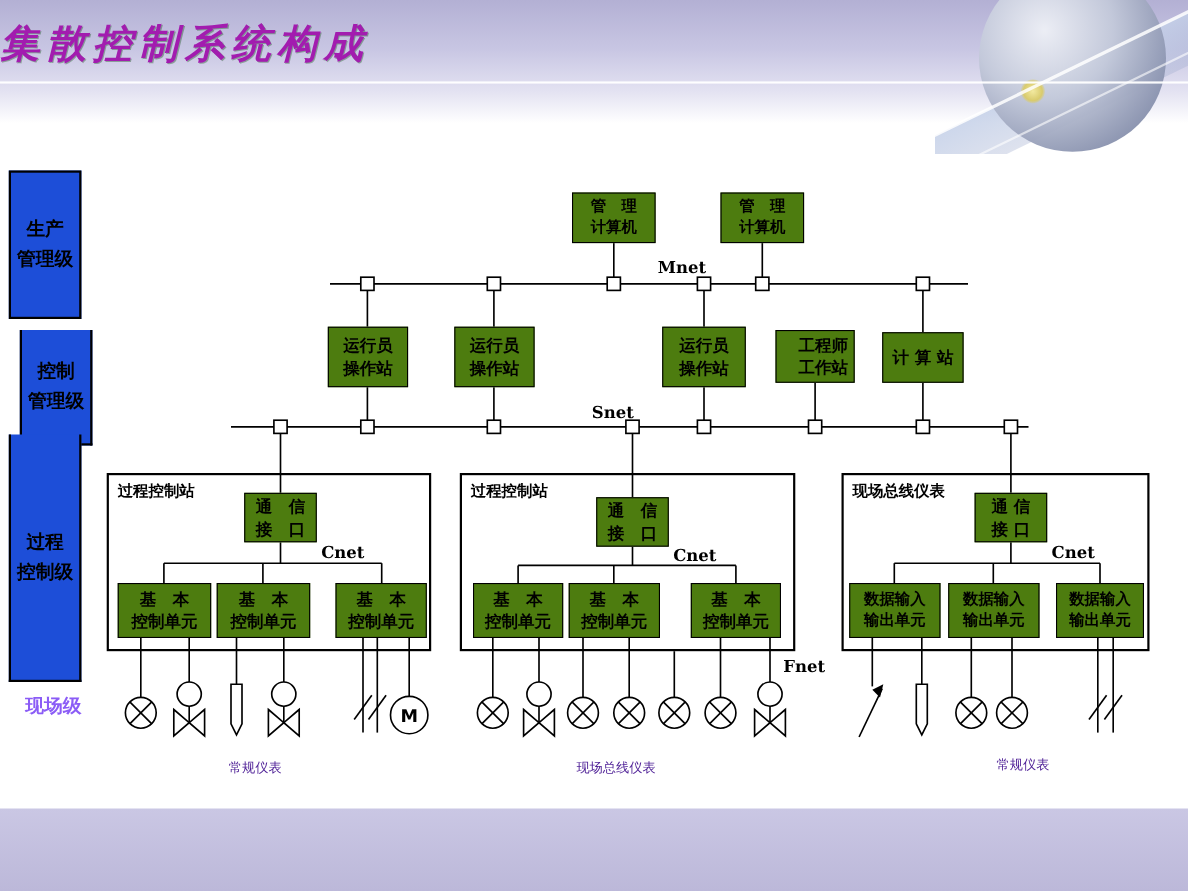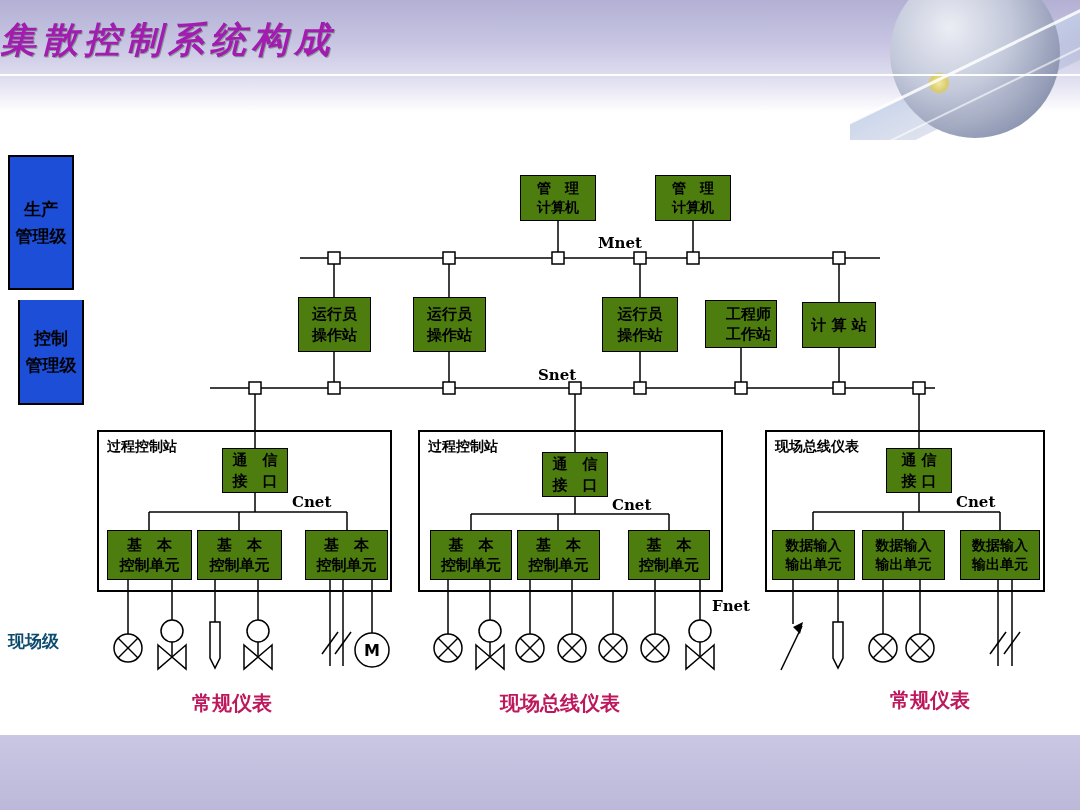--- a/index.html
+++ b/index.html
@@ -31,27 +31,27 @@
   .caption{position:absolute;left:0;top:740px;width:1080px;text-align:center;
     font-family:"DejaVu Serif",serif;font-size:38px;font-weight:bold;color:#0d0d0d;letter-spacing:2px;}
 
   
   .node{position:absolute;border:1.6px solid #000;background:#4d7c0f;box-sizing:border-box;
     display:flex;align-items:center;justify-content:center;text-align:center;
     white-space:pre-line;font-size:15px;line-height:1.35;font-weight:600;color:#000;z-index:3;}
   .group{position:absolute;border:2px solid #000;background:transparent;box-sizing:border-box;z-index:2;}
   .group-title{position:absolute;font-size:14px;font-weight:bold;color:#000;z-index:3;}
   .netlabel{position:absolute;font-family:"DejaVu Serif",serif;font-size:15px;font-weight:600;color:#000;z-index:3;}
-  .inst-label{position:absolute;font-size:20px;font-weight:bold;color:#be185d;transform:translateX(-50%);z-index:3;}
+  .inst-label{position:absolute;font-size:12px;font-weight:normal;color:#4c1d95;transform:translateX(-50%);z-index:3;}
   .lvl{position:absolute;border:2px solid #000;background:#1d4ed8;box-sizing:border-box;
     display:flex;align-items:center;justify-content:center;text-align:center;
     white-space:pre-line;font-size:17px;font-weight:600;line-height:1.55;color:#000;z-index:3;}
   .lvl.no-top{border-top:none;}
-  .field-label{position:absolute;left:8px;top:630px;width:66px;text-align:left;
-    font-size:17px;font-weight:bold;color:#0c4a6e;z-index:3;}
+  .field-label{position:absolute;left:8px;top:630px;width:66px;text-align:right;
+    font-size:17px;font-weight:bold;color:#8b5cf6;z-index:3;}
   svg.wires{position:absolute;left:0;top:0;z-index:1;}
 </style>
 </head>
 <body>
 
 <div class="slide">
 
   <div class="header-band"></div>
   <div class="deco">
     <div class="band"></div>
@@ -245,20 +245,22 @@
     <g>
       <line x1="990" y1="654" x2="1006" y2="632"></line>
       <line x1="1004" y1="654" x2="1020" y2="632"></line>
     </g>
   </svg>
 
   <div class="lvl" style="left:8px;top:155px;width:66px;height:135px;">生产
 管理级</div>
   <div class="lvl no-top" style="left:18px;top:290px;width:66px;height:105px;margin-top:10px;">控制
 管理级</div>
+  <div class="lvl no-top" style="left:8px;top:395px;width:66px;height:225px;">过程
+控制级</div>
   <div class="field-label">现场级</div>
 
   <div class="node" style="left:520px;top:175px;width:76px;height:46px;font-size:14px;">管　理
 计算机</div>
   <div class="node" style="left:655px;top:175px;width:76px;height:46px;font-size:14px;">管　理
 计算机</div>
 
   <div class="netlabel" style="left:598px;top:234px;text-align:center;">Mnet</div>
   <div class="netlabel" style="left:490px;top:366px;margin-left:48px;">Snet</div>
   <div class="netlabel" style="left:292px;top:493px;">Cnet</div>

